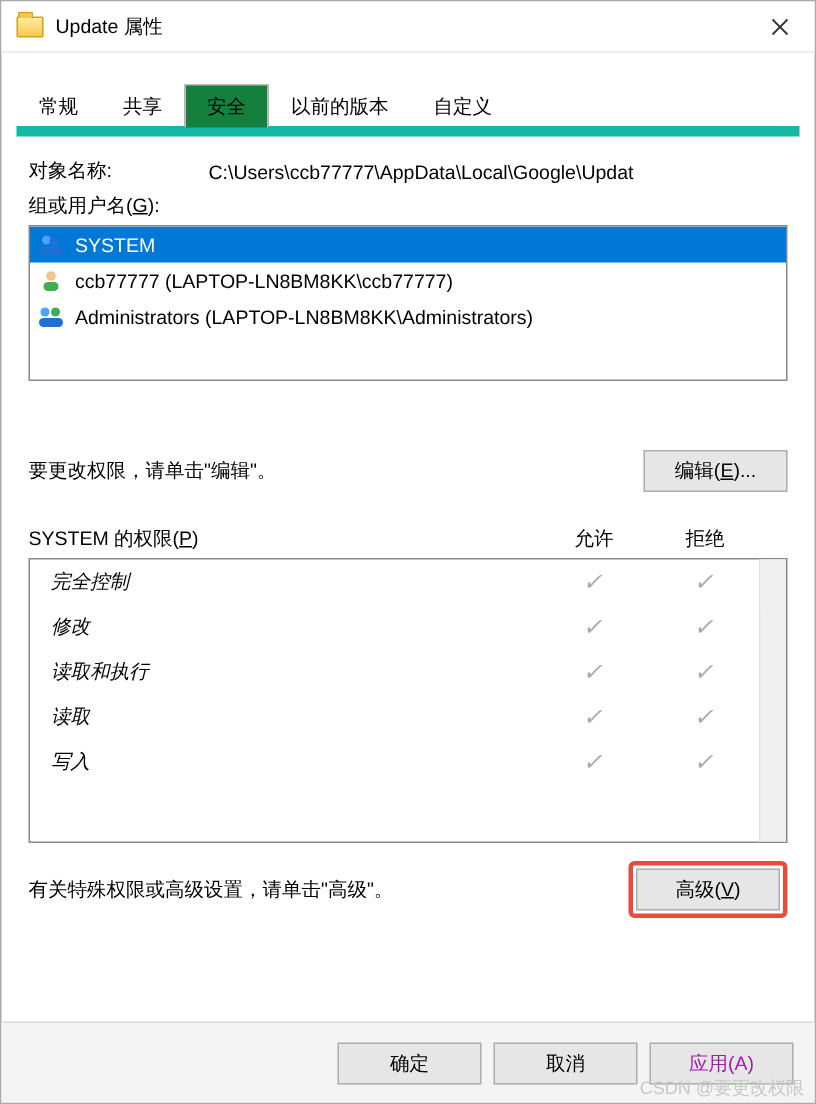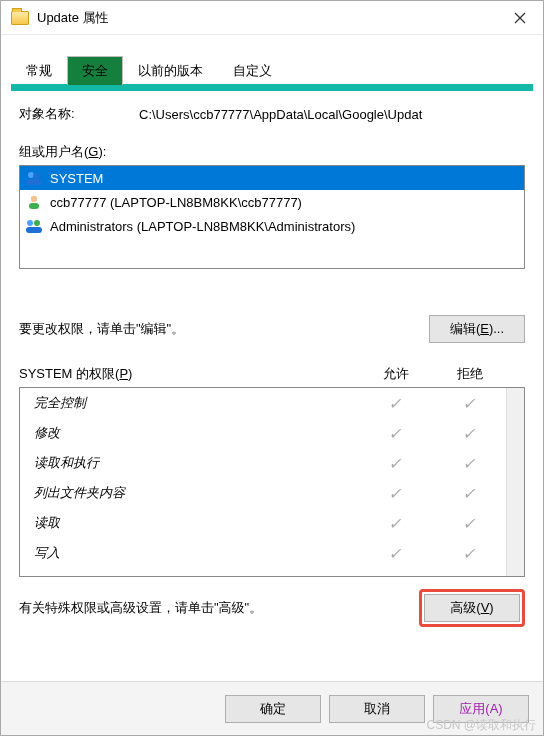--- a/index.html
+++ b/index.html
@@ -71,21 +71,21 @@
     border-color: #bcbcbc;
     background: #15803d;
   }
   .panel {
     flex: 1;
     padding: 14px 18px 10px 18px;
     display: flex;
     flex-direction: column;
   }
   .row { display: flex; align-items: center; }
-  .obj-row { margin-bottom: 20px; }
+  .obj-row { margin-bottom: 5px; }
   .obj-label { width: 120px; }
   .obj-path { flex: 1; white-space: nowrap; overflow: hidden; }
   .listbox {
     border: 1px solid #888;
     height: 104px;
     margin-top: 4px;
     overflow: hidden;
     background: #fff;
   }
   .list-item {
@@ -173,20 +173,21 @@
     <div class="close">
       <svg width="12" height="12" viewBox="0 0 12 12">
         <line x1="1" y1="1" x2="11" y2="11" stroke="#333" stroke-width="1.2"></line>
         <line x1="11" y1="1" x2="1" y2="11" stroke="#333" stroke-width="1.2"></line>
       </svg>
     </div>
   </div>
 
   <div class="tabstrip">
     <div class="tab">常规</div>
+    <div class="tab">共享</div>
     <div class="tab active">安全</div>
     <div class="tab">以前的版本</div>
     <div class="tab">自定义</div>
   </div>
 
   <div class="panel">
     <div class="row obj-row">
       <span class="obj-label">对象名称:</span>
       <span class="obj-path">C:\Users\ccb77777\AppData\Local\Google\Updat</span>
     </div>
@@ -252,25 +253,20 @@
             <span class="pname">修改</span>
             <span class="pcol"><span class="check"></span></span>
             <span class="pcol"><span class="check"></span></span>
           </div>
           <div class="perm-row">
             <span class="pname">读取和执行</span>
             <span class="pcol"><span class="check"></span></span>
             <span class="pcol"><span class="check"></span></span>
           </div>
           <div class="perm-row">
-            <span class="pname">列出文件夹内容</span>
-            <span class="pcol"><span class="check"></span></span>
-            <span class="pcol"><span class="check"></span></span>
-          </div>
-          <div class="perm-row">
             <span class="pname">读取</span>
             <span class="pcol"><span class="check"></span></span>
             <span class="pcol"><span class="check"></span></span>
           </div>
           <div class="perm-row">
             <span class="pname">写入</span>
             <span class="pcol"><span class="check"></span></span>
             <span class="pcol"><span class="check"></span></span>
           </div>
         </div>
@@ -289,13 +285,13 @@
 
   <div class="bottom-buttons">
     <button class="btn">确定</button>
     <button class="btn">取消</button>
     <button class="btn" disabled="">
       <span>应用(</span><span>A</span><span>)</span>
     </button>
   </div>
 </div>
 
-<div class="watermark">CSDN @读取和执行</div>
+<div class="watermark">CSDN @要更改权限</div>
 
 </body></html>

